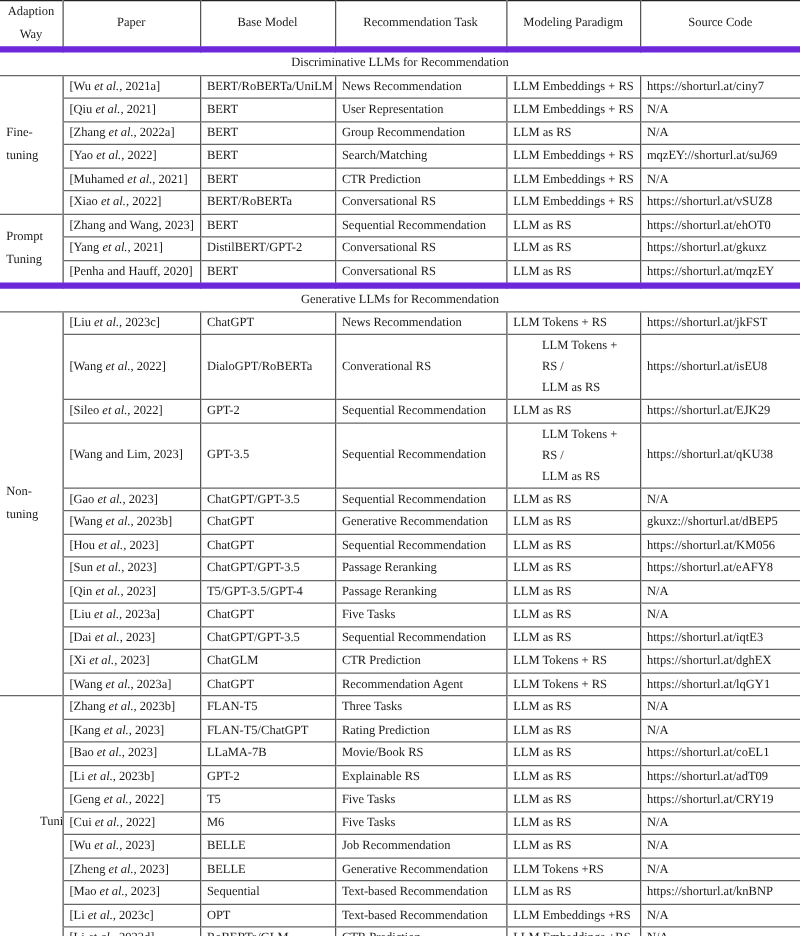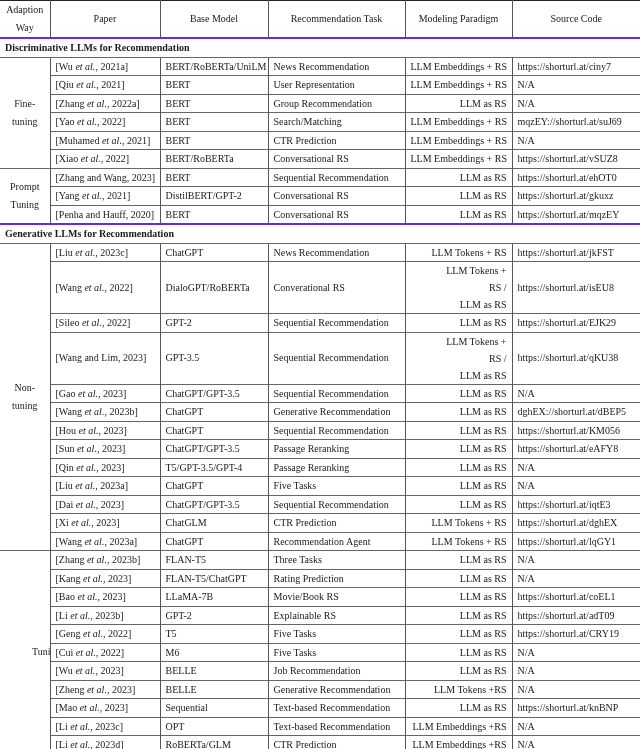--- a/index.html
+++ b/index.html
@@ -3,25 +3,25 @@
 <meta charset="utf-8">
 <style>
   html, body { margin:0; padding:0; background:#ffffff; }
   body { width:640px; height:749px; overflow:hidden; font-family:"Liberation Serif", "DejaVu Serif", serif; color:#1a1a1a; }
   table { border-collapse:collapse; width:640px; table-layout:fixed; font-size:10px; }
   td, th { padding:0 5px; height:17.5px; line-height:17.5px; white-space:nowrap; overflow:hidden; font-weight:normal; }
   thead tr { border-top:1.6px solid #222; border-bottom:1px solid #555; }
   th { height:36px; line-height:18px; text-align:center; vertical-align:middle; border-left:1px solid #555; white-space:normal; }
   th:first-child { border-left:none; }
   td { border-left:1px solid #555; border-top:1px solid #666; }
-  td.way { border-left:none; text-align:center; vertical-align:middle; line-height:18px; white-space:normal; }
-  td.paradigm { text-align:right; }
+  td.way { border-left:none; text-align:left; vertical-align:middle; line-height:18px; white-space:normal; }
+  td.paradigm { text-align:left; }
   td.paradigm.two { white-space:normal; line-height:17px; height:34px;padding-left:28px; }
   tr.tall td { height:34px; }
-  tr.section td { border-left:none; border-top:2px solid #6d28d9; height:17.5px;font-weight:bold; }
+  tr.section td { text-align:center; border-left:none; border-top:5px solid #6d28d9; height:17.5px; }
   tr.last td { border-bottom:1.6px solid #222;margin-top:27px; }
   i { }
   col.c1 { width:50px; } col.c2 { width:110px; } col.c3 { width:108px; }
   col.c4 { width:137px; } col.c5 { width:107px; } col.c6 { width:128px; }
 </style>
 </head>
 <body>
 
 <table>
   <colgroup>
@@ -148,21 +148,21 @@
         <td>ChatGPT/GPT-3.5</td>
         <td>Sequential Recommendation</td>
         <td class="paradigm">LLM as RS</td>
         <td>N/A</td>
       </tr>
       <tr>
         <td><span>[Wang <i>et al.</i>, 2023b]</span></td>
         <td>ChatGPT</td>
         <td>Generative Recommendation</td>
         <td class="paradigm">LLM as RS</td>
-        <td>dghEX://shorturl.at/dBEP5</td>
+        <td>gkuxz://shorturl.at/dBEP5</td>
       </tr>
       <tr>
         <td><span>[Hou <i>et al.</i>, 2023]</span></td>
         <td>ChatGPT</td>
         <td>Sequential Recommendation</td>
         <td class="paradigm">LLM as RS</td>
         <td>https://shorturl.at/KM056</td>
       </tr>
       <tr>
         <td><span>[Sun <i>et al.</i>, 2023]</span></td>

